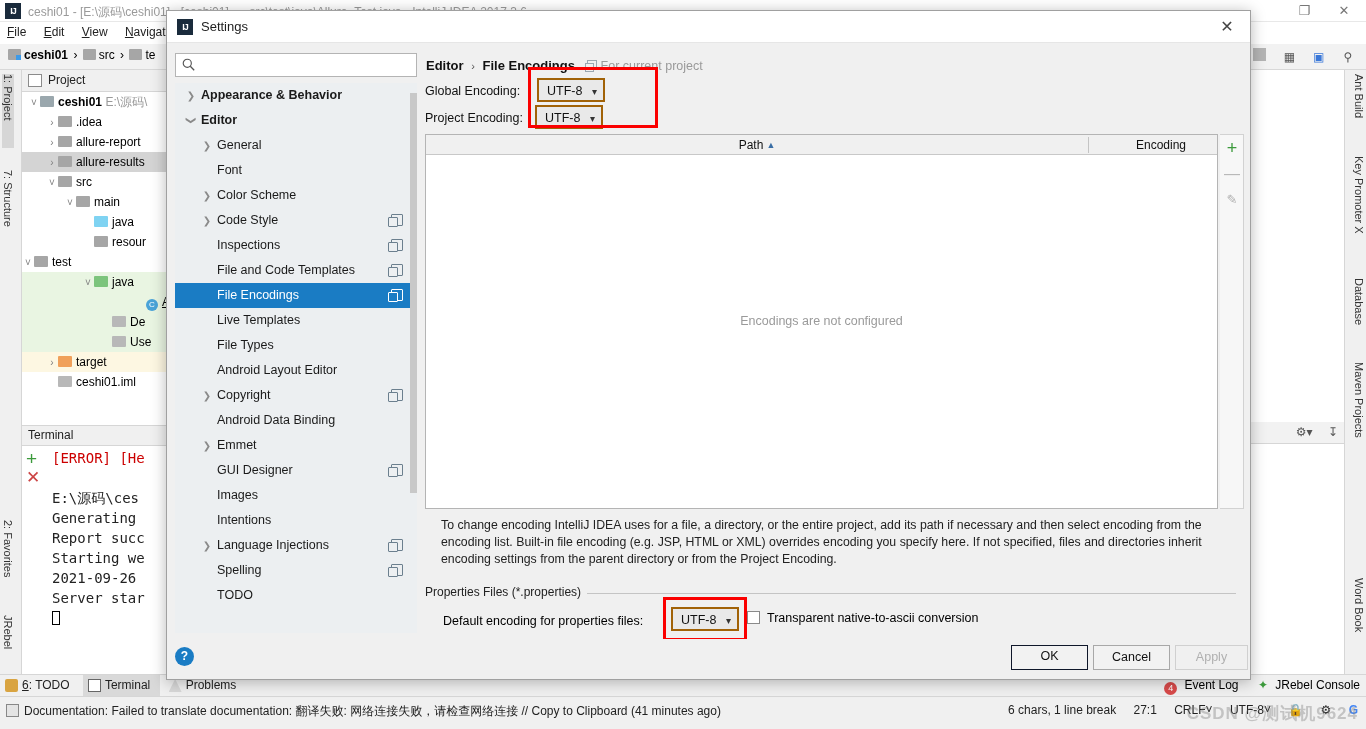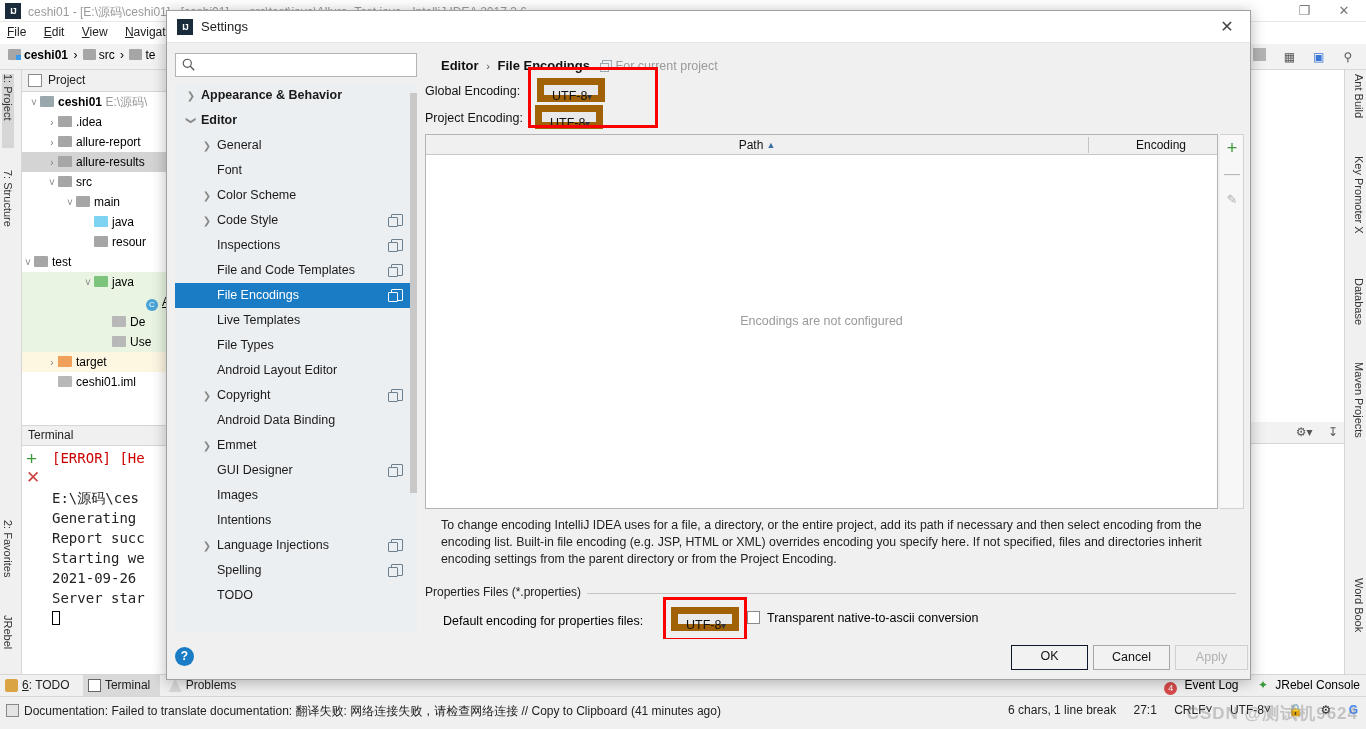--- a/index.html
+++ b/index.html
@@ -270,21 +270,21 @@
   .copy-small {
     display:inline-block; width:10px; height:10px; border:1.5px solid #9ba8b2;
     position: relative; margin-right: 4px; vertical-align: 0px;
   }
   .copy-small::after {
     content:''; position:absolute; left:-3px; top:2px; width:7px; height:7px;
     border:1.5px solid #9ba8b2; background:#f0f0f0;
   }
   .enc-lbl { position: absolute; font-size: 12.5px; color: #111; }
   .combo {
-    position: absolute; height: 24px; border: 7px solid #a16207;
+    position: absolute; height: 24px; border: 2px solid #a16207;
     background: #e9e9e9; font-size: 12.5px; line-height: 23px;
     padding-left: 8px; color: #111;
   }
   .combo .cv { display: inline-block; }
   .combo .carrow {
     position: absolute; right: 6px; top: 0; color: #333; font-size: 10px;
   }
 
   .hl-box { position: absolute; border: 3px solid #fb0000; pointer-events: none; }
 
@@ -544,21 +544,21 @@
             <div class="st-row lvl2"><span>Spelling</span><span class="st-copy"></span></div>
             <div class="st-row lvl2"><span>TODO</span></div>
           </div>
         <div class="tree-scroll">
           <div class="tree-thumb"></div>
         </div>
       </div>
 
       <div class="rpane">
 
-        <div style="position:absolute;left:16px;top:9px;font-size:13px;">
+        <div style="position:absolute;left:1px;top:9px;font-size:13px;">
           <span class="crumb-b">Editor</span>
           <span class="crumb-sep">›</span>
           <span class="crumb-b">File Encodings</span>
           <span class="for-proj"><i class="copy-small"></i><span>For current project</span></span>
         </div>
 
         <div class="enc-lbl" style="left:0;top:35px;">Global Encoding:</div>
         <div class="combo" style="left:112px;top:29px;width:68px;">
           <span class="cv">UTF-8</span>
           <span class="carrow">▾</span>

